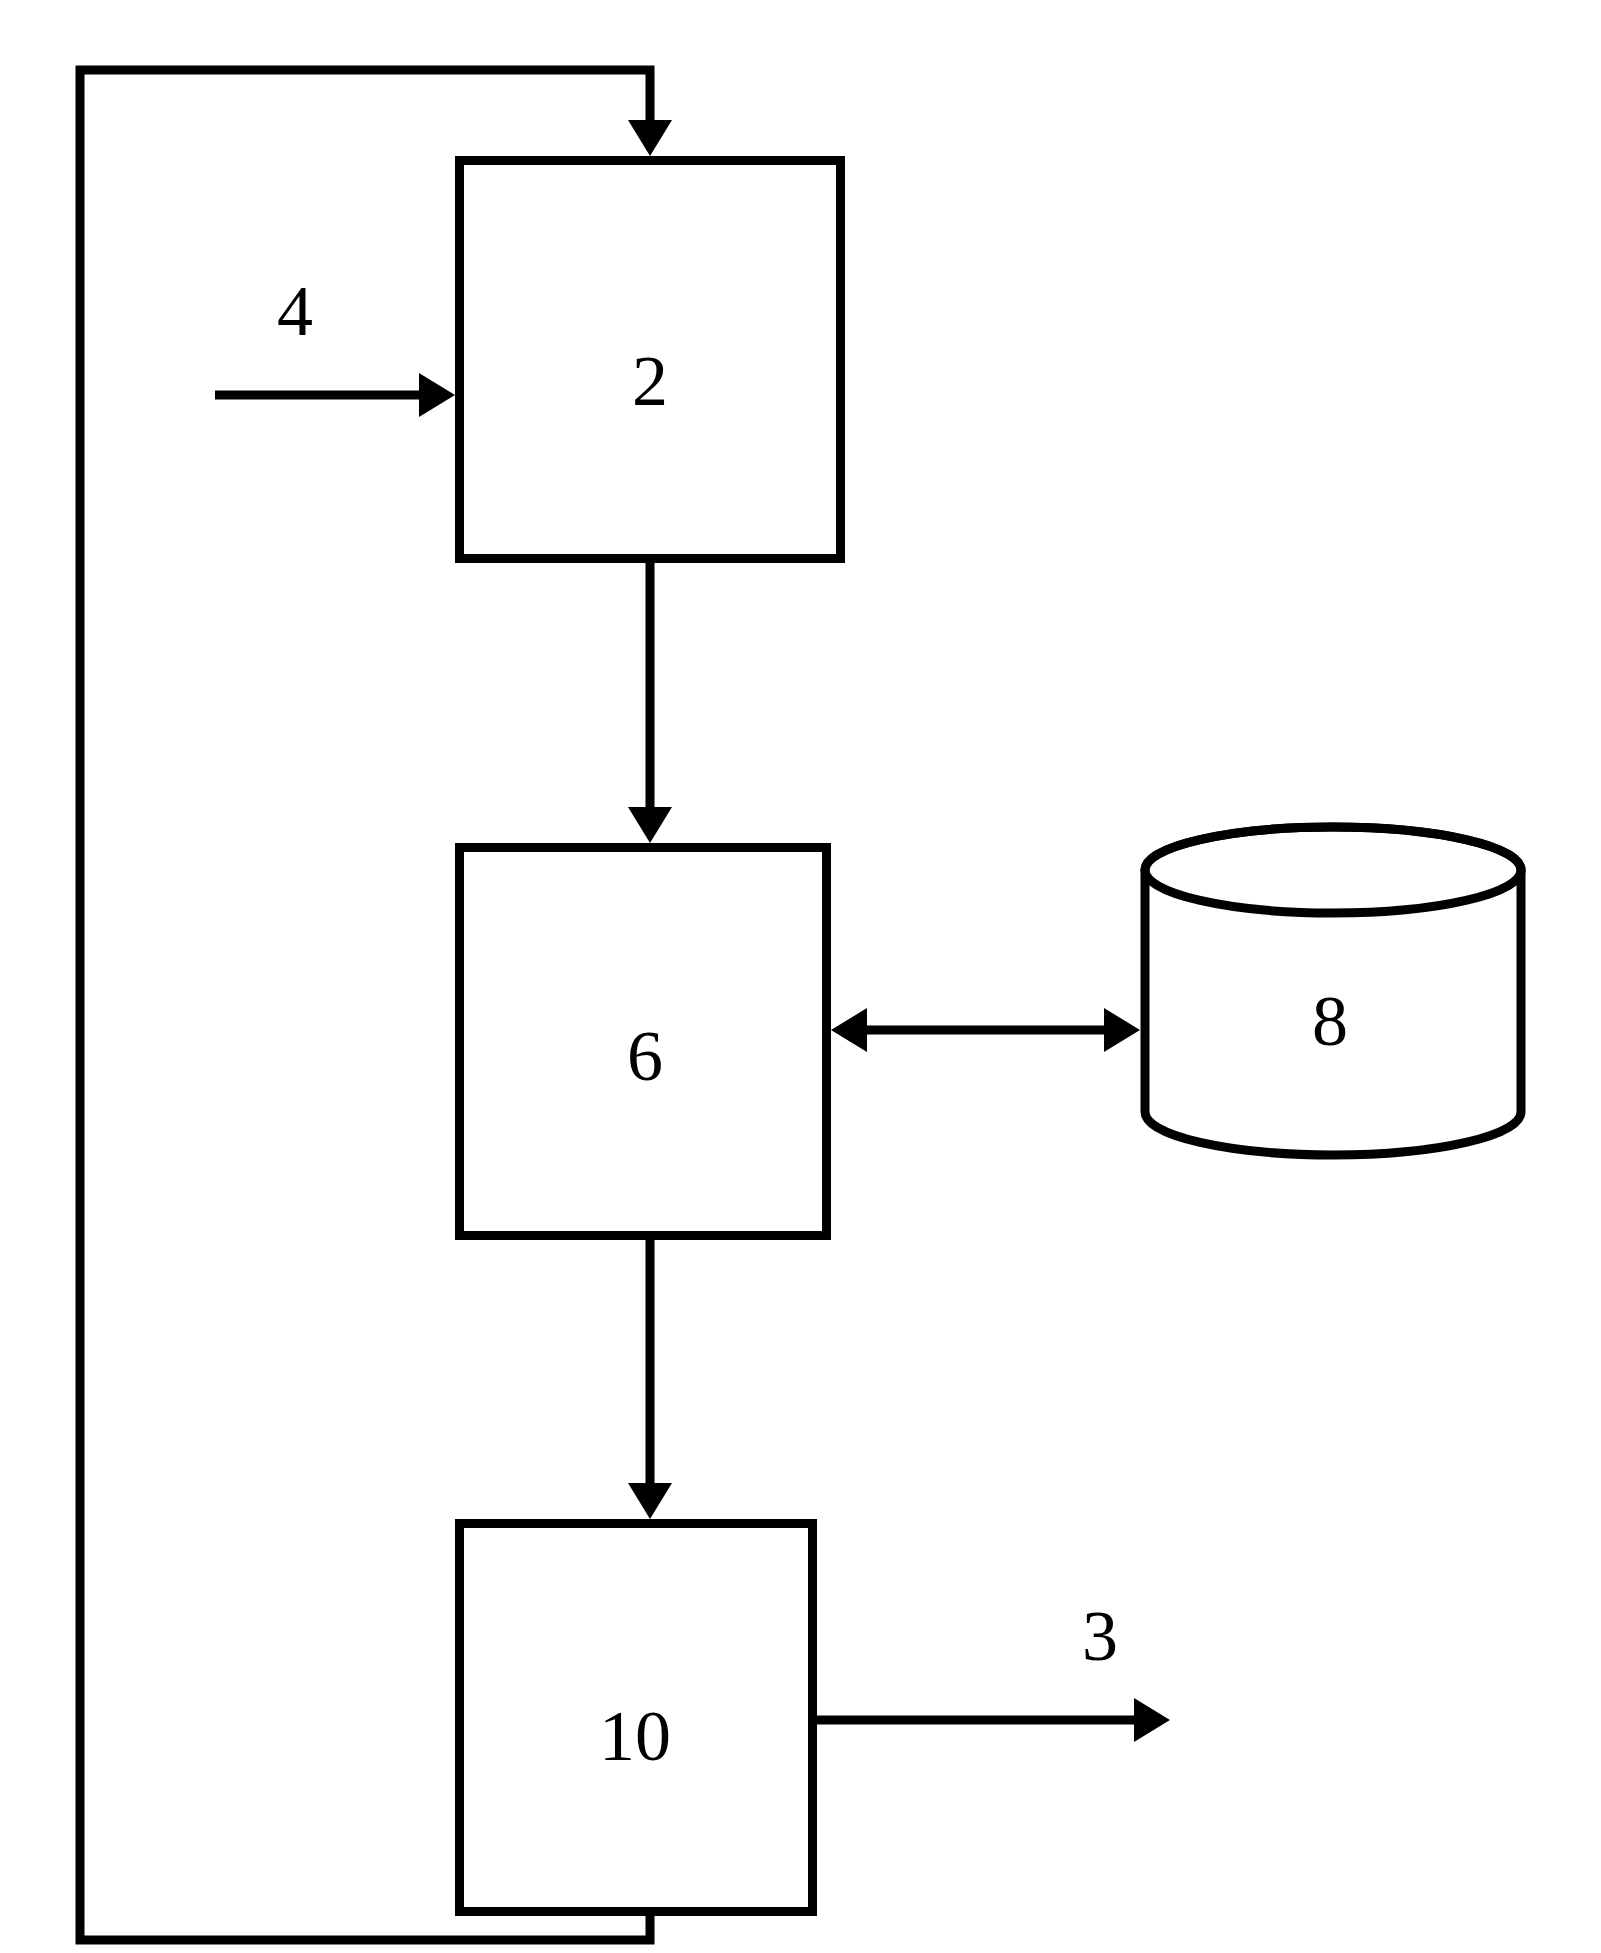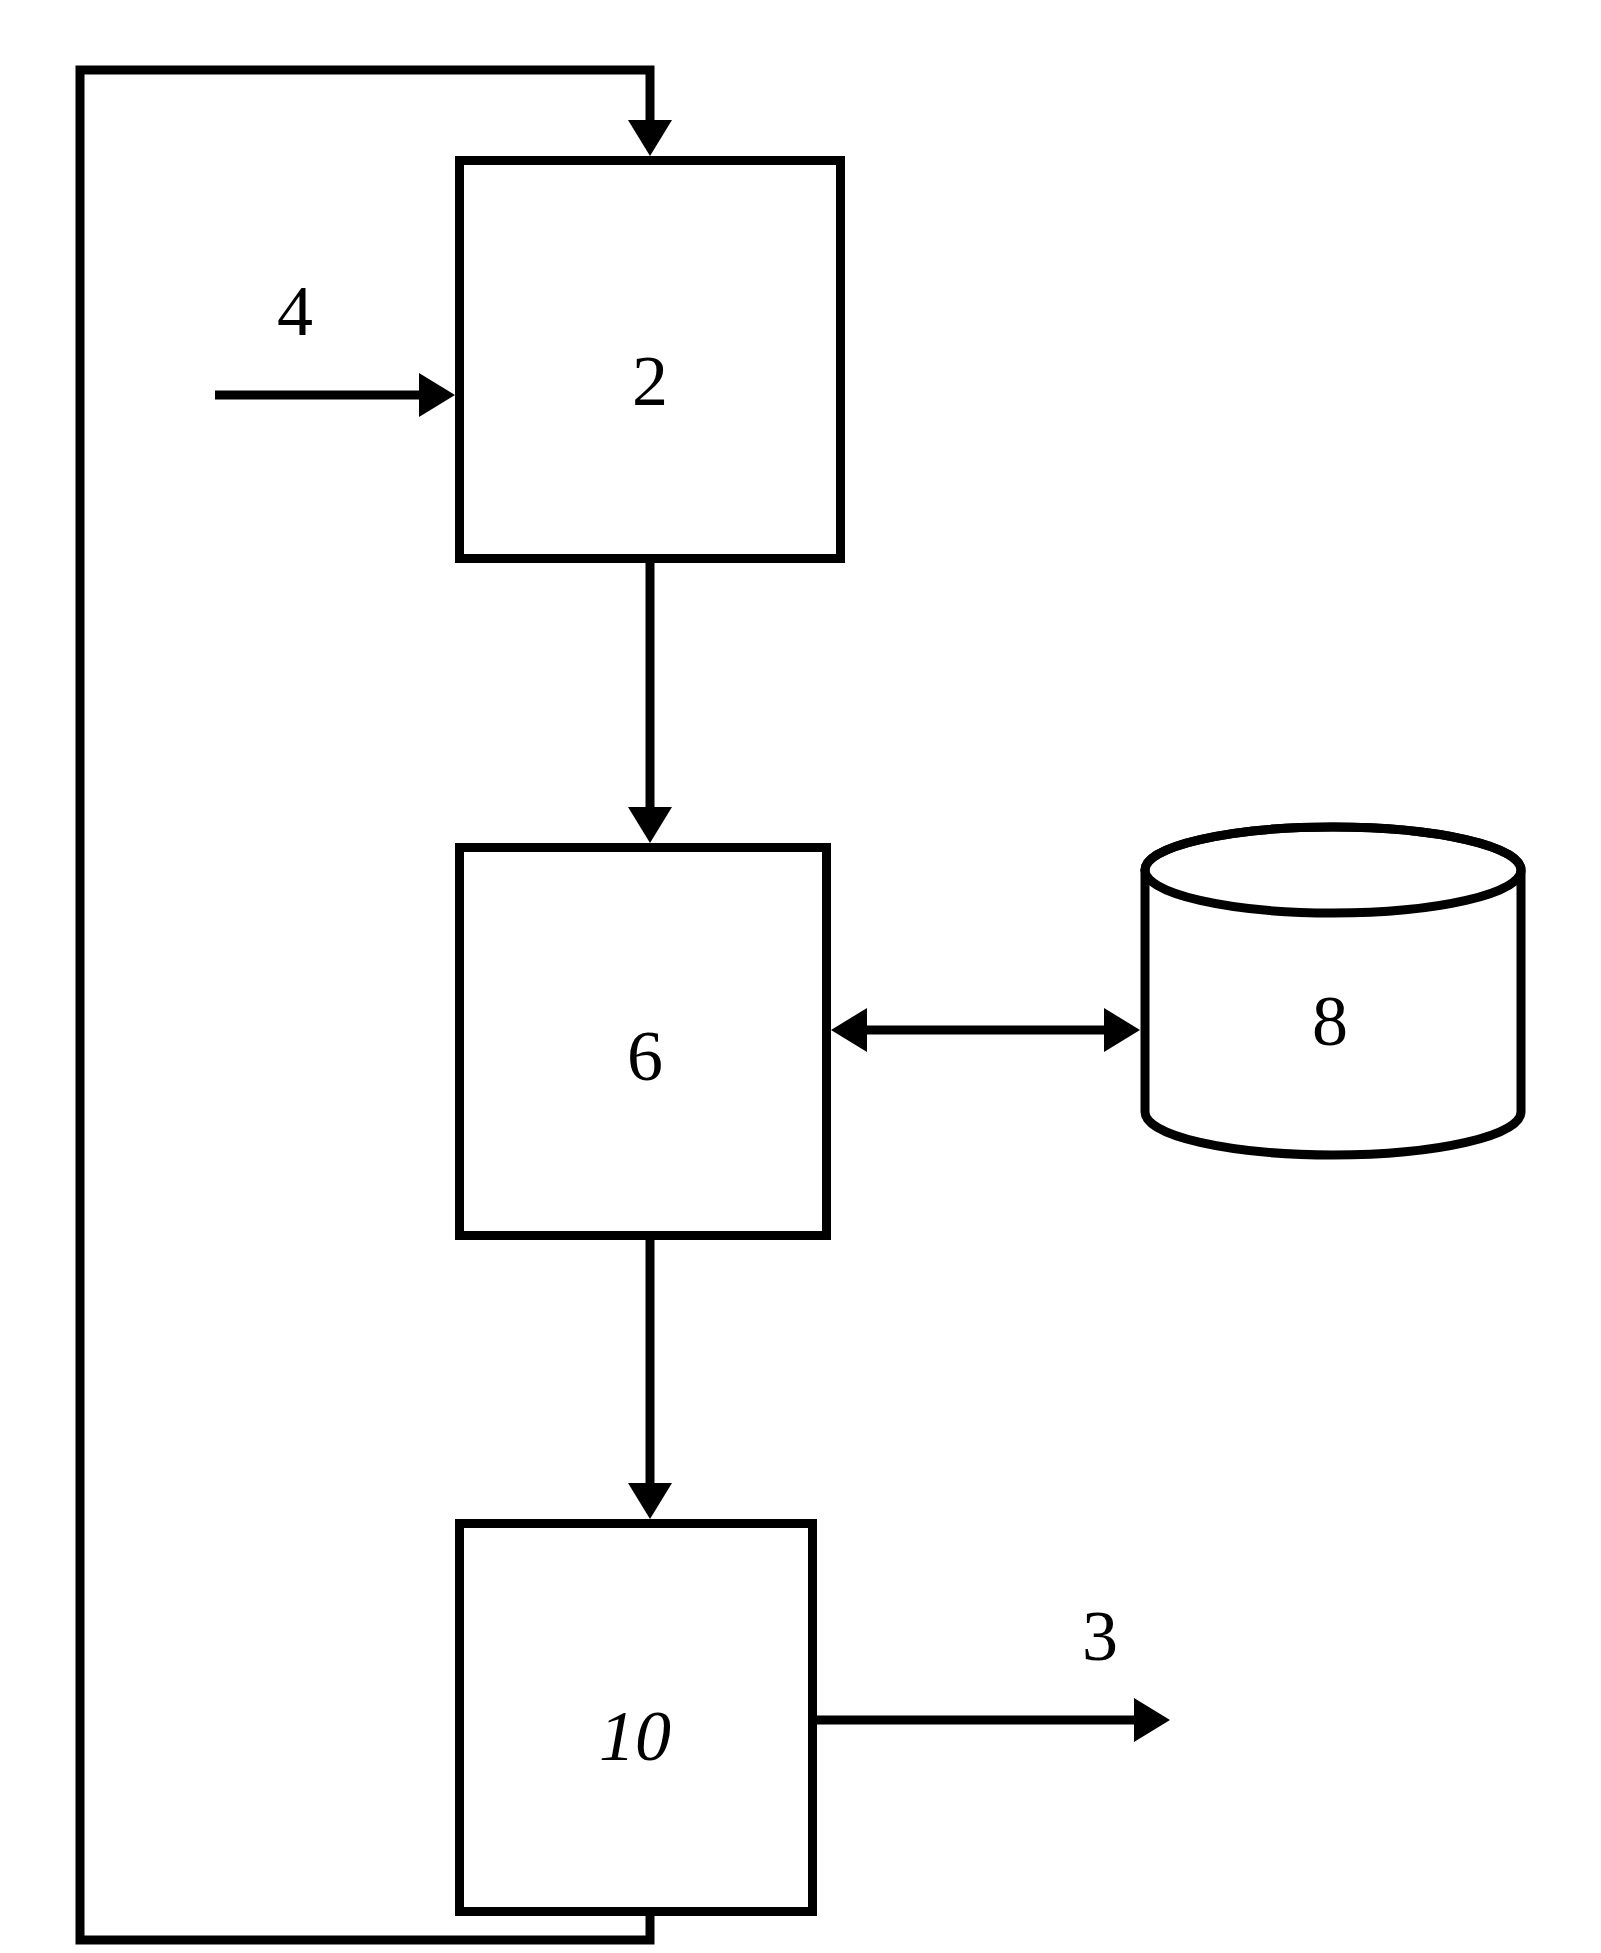--- a/index.html
+++ b/index.html
@@ -86,21 +86,21 @@
     </g>
   </svg>
 
   <div class="box" style="left:455px; top:156px; width:390px; height:407px;"></div>
   <div class="label" style="left:620px; top:340px; width:60px;">2</div>
 
   <div class="box" style="left:455px; top:843px; width:376px; height:397px;"></div>
   <div class="label" style="left:615px; top:1015px; width:60px;">6</div>
 
   <div class="box" style="left:455px; top:1519px; width:362px; height:397px;"></div>
-  <div class="label" style="left:585px; top:1695px; width:100px;font-style:italic;">10</div>
+  <div class="label" style="left:585px; top:1695px; width:100px;">10</div>
 
   <div class="cylinder" style="left:1140px; top:822px; width:386px; height:338px;">
     <svg width="386" height="338" viewBox="0 0 386 338">
       <ellipse cx="193" cy="48" rx="188" ry="43" fill="#fff" stroke="#000" stroke-width="9"></ellipse>
       <path d="M5,48 L5,290 A188,43 0 0 0 381,290 L381,48" fill="#fff" stroke="#000" stroke-width="9"></path>
       <ellipse cx="193" cy="48" rx="188" ry="43" fill="none" stroke="#000" stroke-width="9"></ellipse>
     </svg>
   </div>
   <div class="label" style="left:1300px; top:980px; width:60px;">8</div>
 

